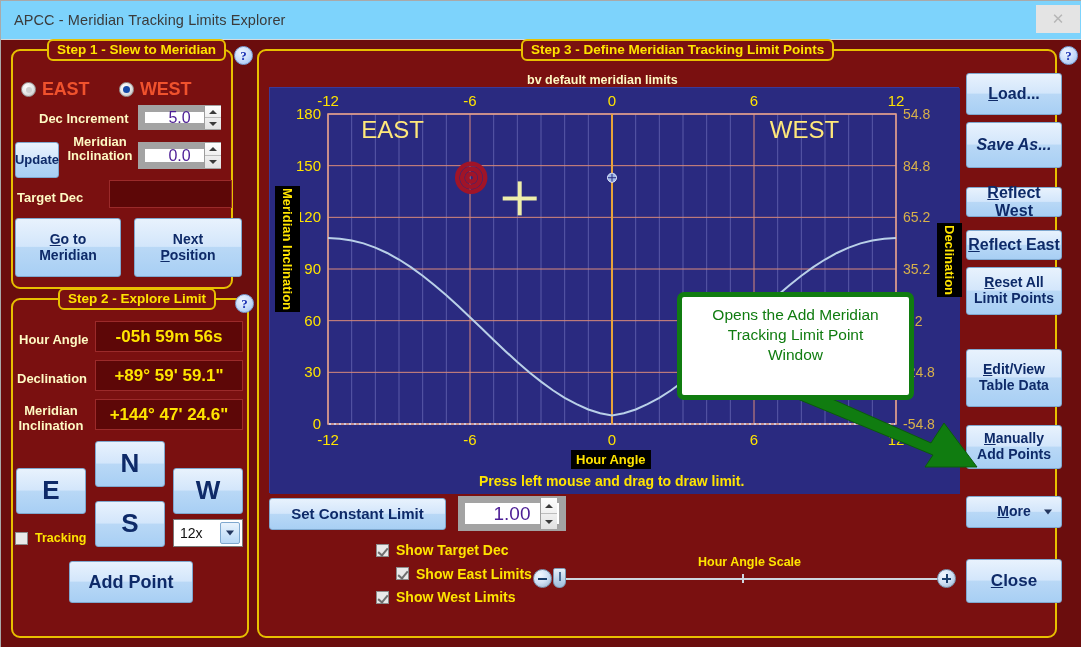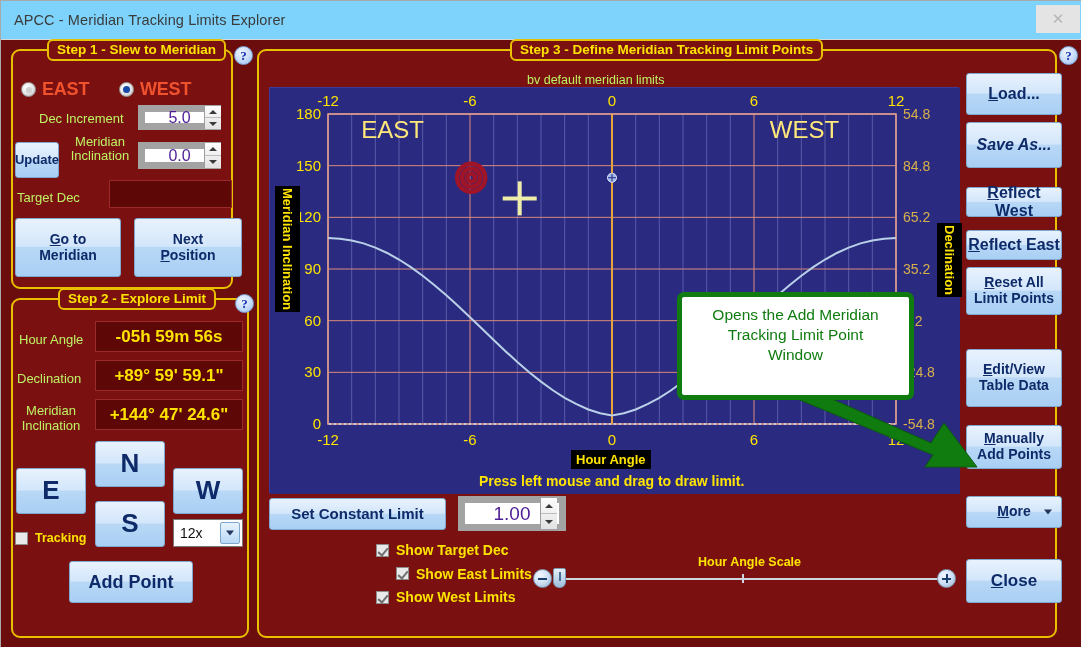--- a/index.html
+++ b/index.html
@@ -77,23 +77,23 @@
     font-weight: bold;
     font-size: 13px;
     text-align: center;
     line-height: 17px;
     font-family: "Liberation Serif", serif;
   }
 
   
   .lbl-red {
     position: absolute;
-    color: #bef264;
+    color: #fef9c3;
     font-size: 13px;
-    font-weight: normal;
+    font-weight: bold;
     white-space: nowrap;
   }
   .lbl-yellow {
     position: absolute;
     color: #ffe400;
     font-size: 13px;
     font-weight: bold;
     white-space: nowrap;
   }
 
@@ -424,21 +424,21 @@
   </div>
 
   <div class="chk off" style="left:14px; top:530px;">
     <span class="box"></span>
     <span class="ctext" style="font-size:12.5px;">Tracking</span>
   </div>
 
   <div class="btn" style="left:68px; top:560px; width:124px; height:42px; font-size:18px;">Add Point</div>
 
   <div class="group" style="left:256px; top:48px; width:800px; height:589px;">
-    <div class="caption" style="left:251px;">Step 3 - Define Meridian Tracking Limit Points</div>
+    <div class="caption" style="left:262px;">Step 3 - Define Meridian Tracking Limit Points</div>
   </div>
   <div class="helpicon" style="left:1058px; top:45px;">?</div>
   <div class="lbl-red" style="left:526px; top:72px; font-size:12.5px;">bv default meridian limits</div>
 
   <div id="chart" style="left:268px; top:86px; width:690px; height:406px;">
     <svg id="chart-svg" width="690" height="406" viewBox="0 0 690 406">
         <rect x="0" y="0" width="690" height="406" fill="#2a2a80"></rect>
         <line x1="58" y1="26" x2="58" y2="336" stroke="#d98a7a" stroke-width="1"></line>
         <line x1="81.66666666666666" y1="26" x2="81.66666666666666" y2="336" stroke="#5a5aa8" stroke-width="1"></line>
         <line x1="105.33333333333333" y1="26" x2="105.33333333333333" y2="336" stroke="#5a5aa8" stroke-width="1"></line>

